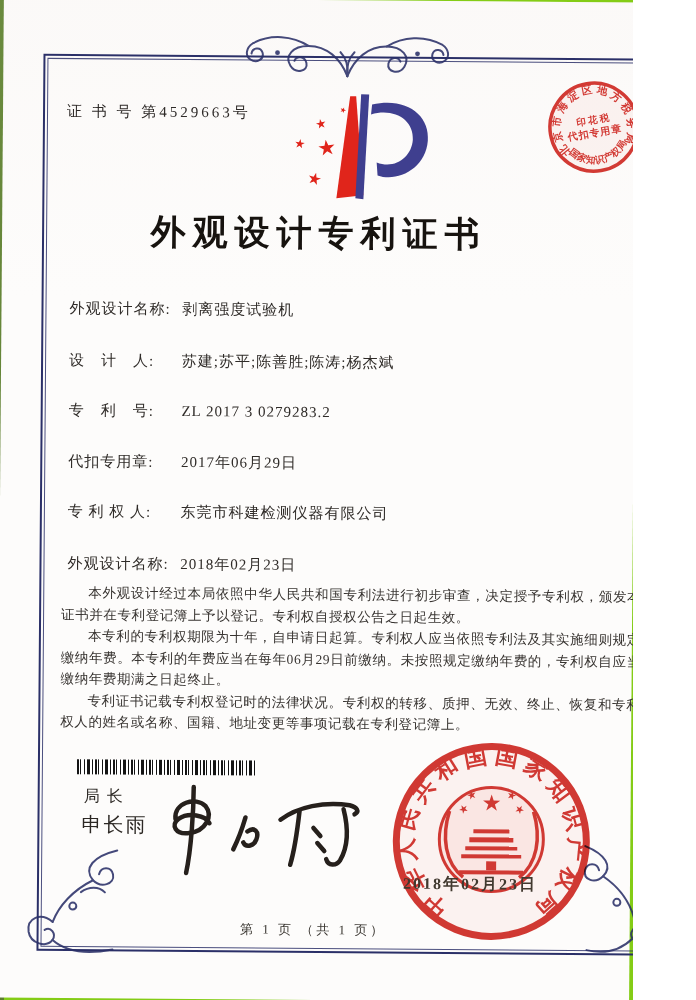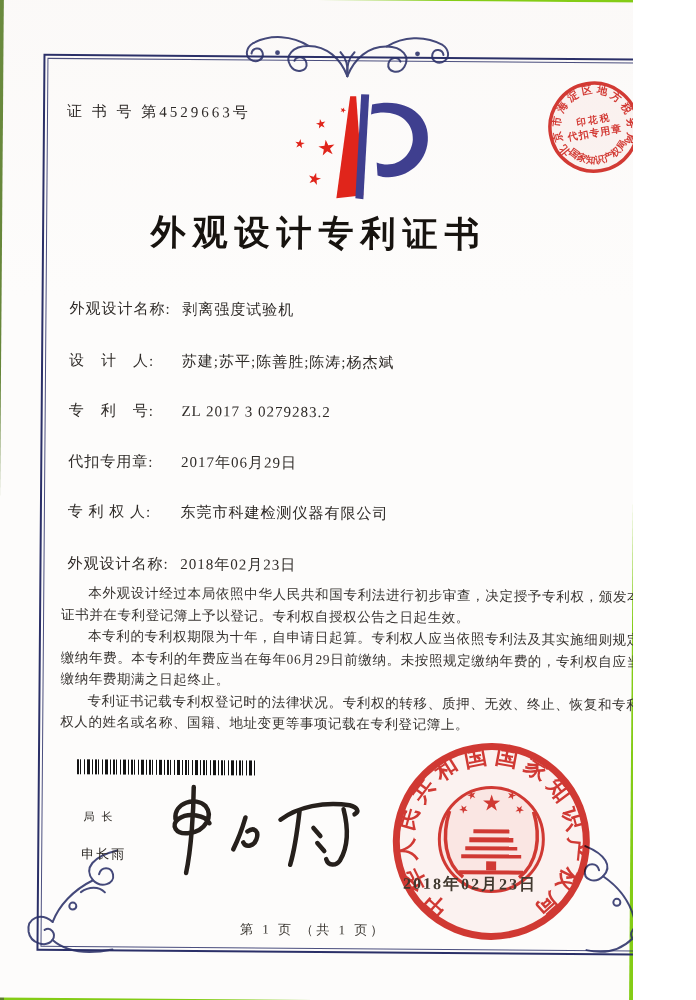--- a/index.html
+++ b/index.html
@@ -25,23 +25,23 @@
   .f-label{display:inline-block;min-width:108px;}
   .f-value{display:inline-block;}
   .paras{position:absolute;left:62px;top:584px;width:580px;z-index:3;}
   .paras p{margin:0;font-size:13.5px;line-height:21.5px;color:#373330;
            letter-spacing:.6px;text-indent:2em;text-align:justify;}
   .barcode{position:absolute;left:79px;top:761px;width:180px;height:15px;z-index:4;
     background:repeating-linear-gradient(90deg,
       #141414 0 2px,#fff 2px 3px,#141414 3px 4px,#fff 4px 7px,
       #141414 7px 8px,#fff 8px 10px,#141414 10px 13px,#fff 13px 15px,
       #141414 15px 16px,#fff 16px 18px);}
-  .signer-title{position:absolute;left:86px;top:811px;font-size:11px;letter-spacing:7px;
+  .signer-title{position:absolute;left:86px;top:788px;font-size:16px;letter-spacing:7px;
                 color:#2c2824;z-index:3;}
-  .signer-name{position:absolute;left:84px;top:847px;font-size:13px;letter-spacing:2px;
+  .signer-name{position:absolute;left:84px;top:813px;font-size:20px;letter-spacing:2px;
                color:#2c2824;z-index:3;}
   .signature{position:absolute;left:150px;top:780px;z-index:6;}
   .big-seal{position:absolute;left:390px;top:736px;z-index:5;opacity:.93;
             mix-blend-mode:multiply;}
   .seal-date{position:absolute;left:406px;top:873px;font-size:16px;letter-spacing:2px;
              color:#41392f;z-index:6;font-weight:600;}
   .tax-stamp{position:absolute;left:542px;top:76px;z-index:3;opacity:.92;
              transform:rotate(-10deg);}
   .footer{position:absolute;left:0;right:0;top:921px;text-align:center;font-size:13px;
           letter-spacing:3px;color:#3a3631;z-index:3;}

